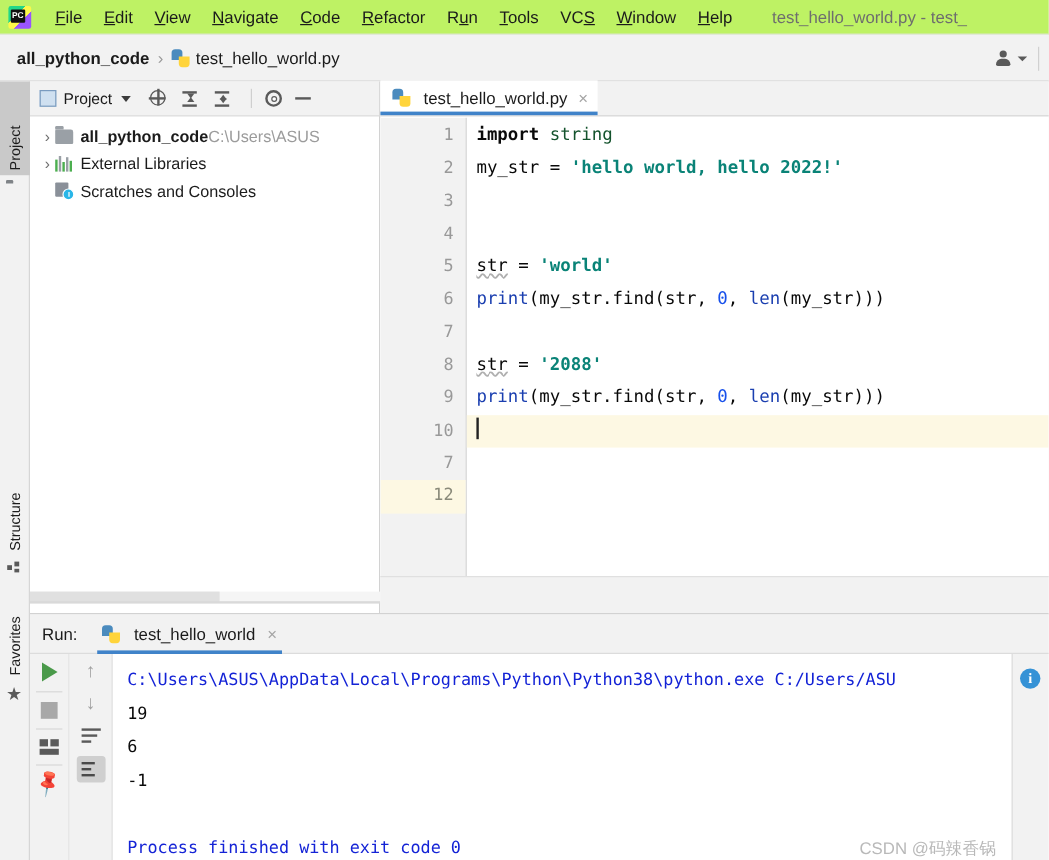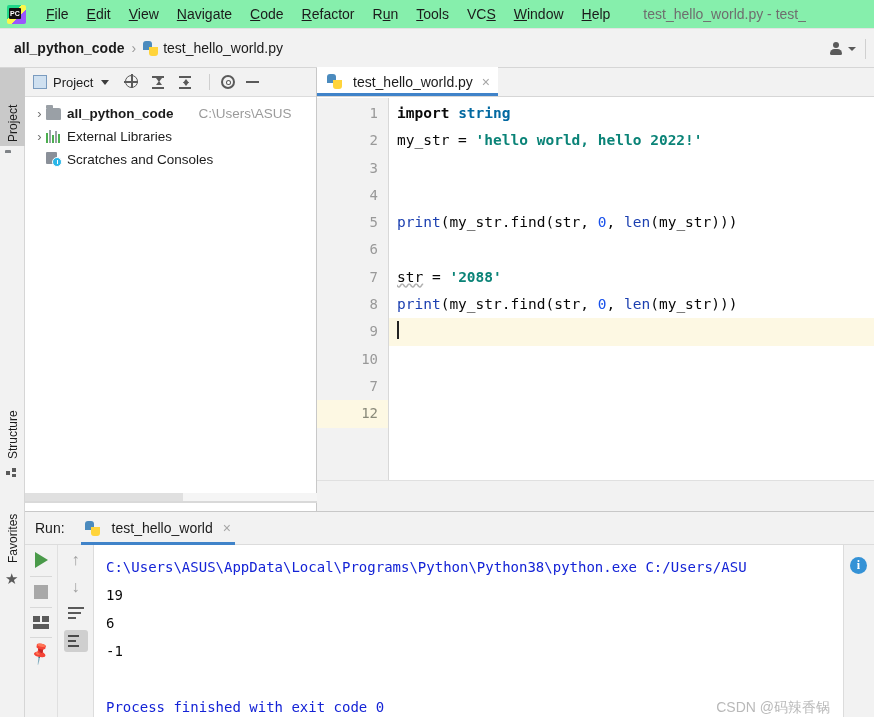--- a/index.html
+++ b/index.html
@@ -9,21 +9,21 @@
     font-size: 13px;
     background: #f2f2f2;
     color: #1a1a1a;
     overflow: hidden;
   }
   #app { position: relative; width: 874px; height: 717px; background: #f2f2f2; }
 
   
   .menubar {
     position: absolute; top: 0; left: 0; width: 874px; height: 29px;
-    background: #86efac; display: flex; align-items: center;
+    background: #bef264; display: flex; align-items: center;
     border-bottom: 1px solid #e3e3e3;
   }
   .pc-logo {
     width: 19px; height: 19px; margin-left: 7px; margin-right: 11px;
     border-radius: 2px; position: relative; overflow: hidden;
     background: linear-gradient(135deg,#21d789 0%,#21d789 38%,#fcf84a 38%,#fcf84a 62%,#9a55fd 62%,#9a55fd 100%);
     flex: none;
   }
   .pc-logo::after {
     content: "PC"; position: absolute; left: 2px; top: 3px;
@@ -177,21 +177,21 @@
   }
   .scratch-ico .clk {
     position:absolute; right:0; bottom:0; width:10px; height:10px;
     border-radius:50%; background:#29b6e8; border:1.5px solid #fff;
   }
   .scratch-ico .clk::after {
     content:""; position:absolute; left:4px; top:1.5px; width:1.2px; height:4px; background:#fff;
   }
   .tlabel { color:#1b1b1b; }
   .tlabel.bold { font-weight: bold; }
-  .tpath { color:#9b9b9b; margin-left:25px; }
+  .tpath { color:#9b9b9b; margin-left:0; }
 
   .proj-hscroll {
     position: absolute; left: 0; bottom: 8px; width: 292px; height: 12px;
   }
   .proj-hscroll .track { position:absolute; left:0; top:2px; width:292px; height:9px; background:#f5f5f5; }
   .proj-hscroll .thumb { position:absolute; left:0; top:2px; width:158px; height:9px; background:#e0e0e0; }
   .proj-hscroll .line { position:absolute; left:0; bottom:0; width:292px; height:2px; background:#d9d9d9; }
 
   
   .editorwrap {
@@ -229,21 +229,21 @@
     color: #999999; font-size: 14px;
   }
   .gln.cur { background: #fdf8e3; color: #8a8a7a; }
   .codelines { flex: 1; padding-top: 2px; position: relative; }
   .cl {
     height: 27.3px; line-height: 27.3px; padding-left: 8px; white-space: pre;
     color: #080808;
   }
   .cl.cur { background: #fdf8e3; }
   .kw { color: #0a0a0a; font-weight: bold; }
-  .unused { color: #0369a1; font-weight: bold; }
+  .unused { color: #14532d; }
   .str { color: #0a8377; font-weight: bold; }
   .num { color: #1750eb; }
   .fn { color: #1b3fb0; }
   .plain { color: #080808; }
   .err { text-decoration: underline wavy #b0b0b0; text-decoration-skip-ink: none; }
   .caret {
     display:inline-block; width:1.5px; height:18px; background:#222;
     vertical-align:-3px;
   }
   .editor-bottom {
@@ -467,20 +467,21 @@
           <div class="gln">9</div>
           <div class="gln">10</div>
           <div class="gln">7</div>
           <div class="gln cur">12</div>
         </div>
       <div class="codelines" id="codelines">
           <div class="cl"><span class="kw">import</span><span class="plain"> </span><span class="unused">string</span></div>
           <div class="cl"><span class="plain">my_str = </span><span class="str">'hello world, hello 2022!'</span></div>
           <div class="cl"></div>
           <div class="cl"></div>
+          <div class="cl"><span class="err">str</span><span class="plain"> = </span><span class="str">'world'</span></div>
           <div class="cl"><span class="fn">print</span><span class="plain">(my_str.find(str, </span><span class="num">0</span><span class="plain">, </span><span class="fn">len</span><span class="plain">(my_str)))</span></div>
           <div class="cl"></div>
           <div class="cl"><span class="err">str</span><span class="plain"> = </span><span class="str">'2088'</span></div>
           <div class="cl"><span class="fn">print</span><span class="plain">(my_str.find(str, </span><span class="num">0</span><span class="plain">, </span><span class="fn">len</span><span class="plain">(my_str)))</span></div>
           <div class="cl cur"><span class="caret"></span></div>
         </div>
     </div>
     <div class="editor-bottom"></div>
   </div>
 

